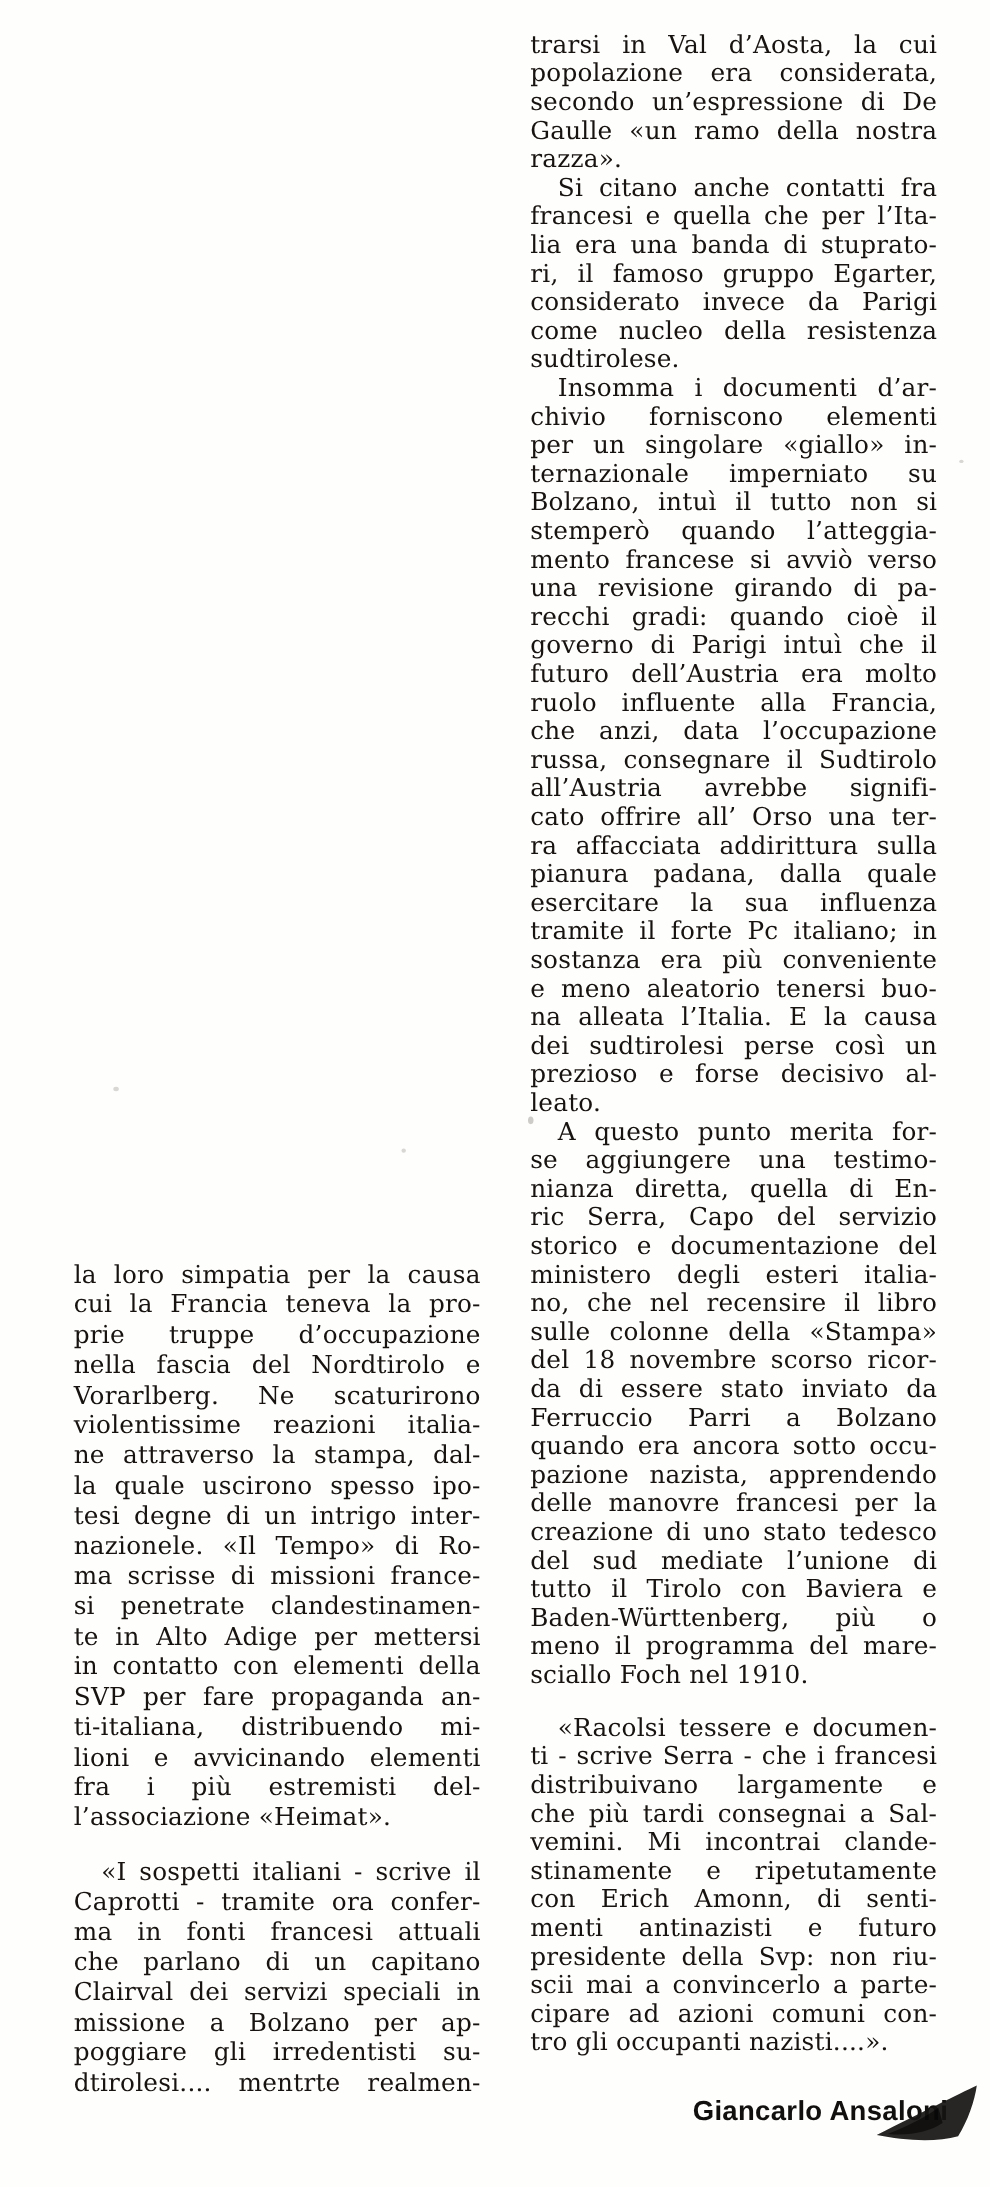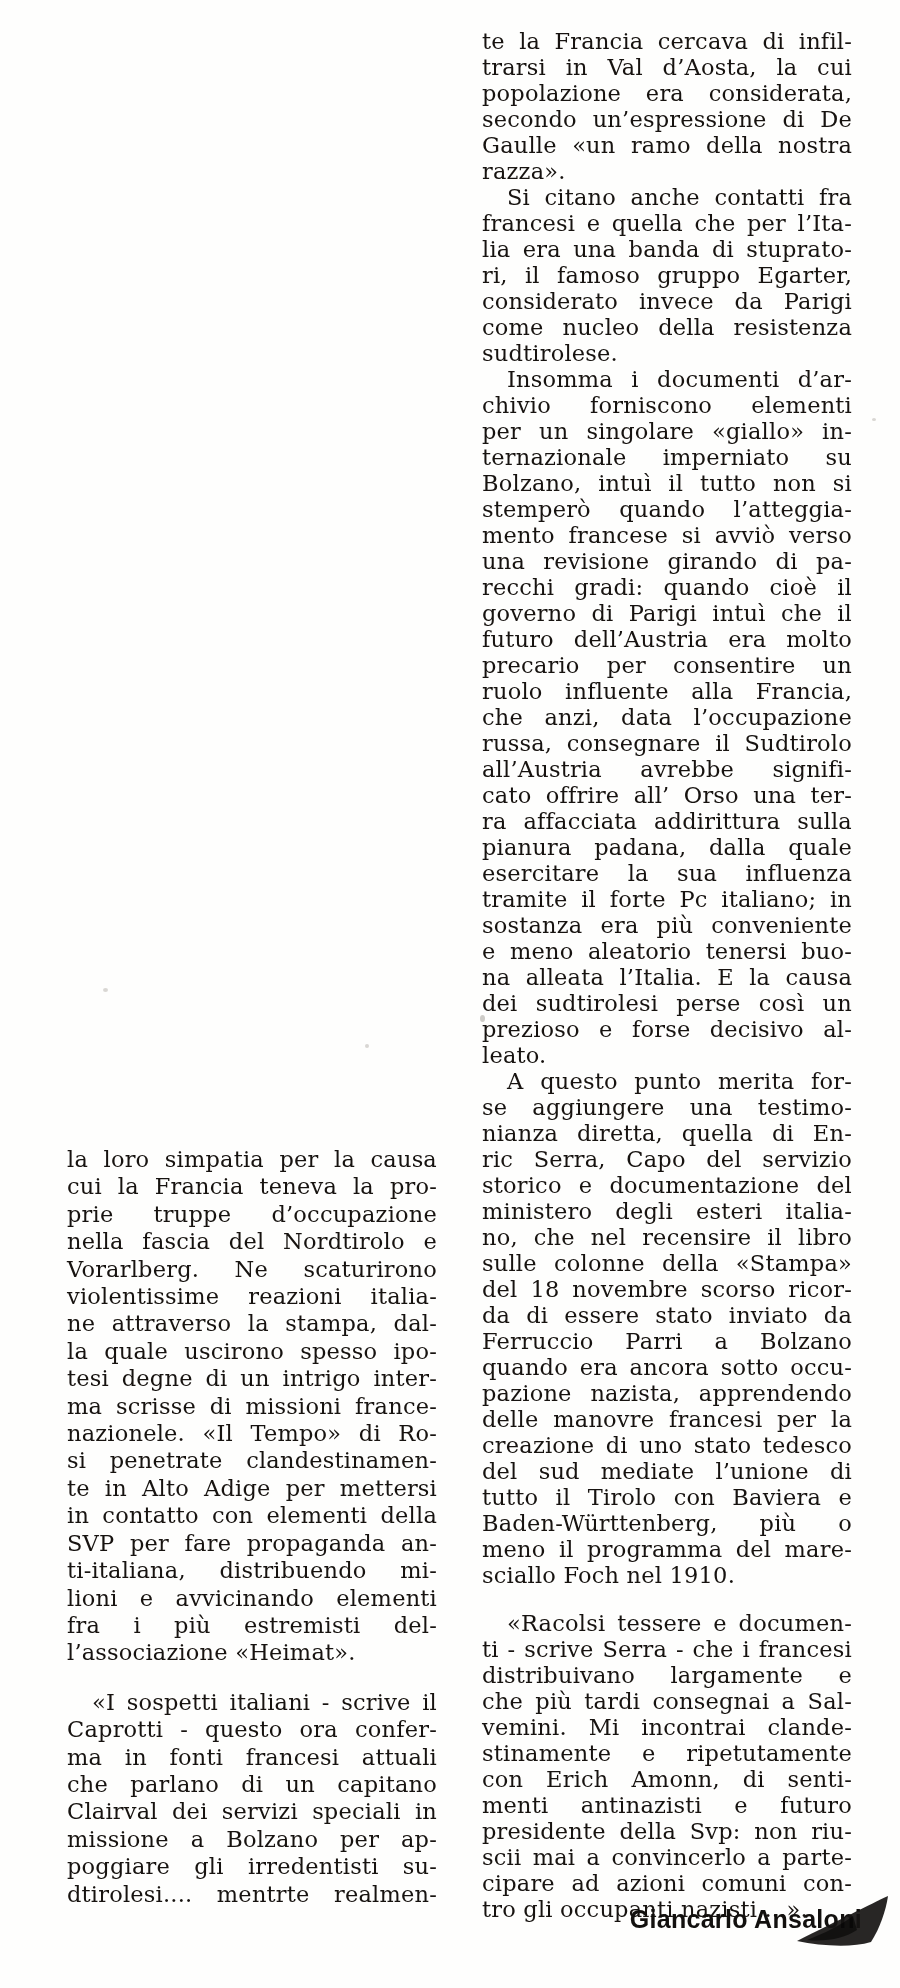--- a/index.html
+++ b/index.html
@@ -94,42 +94,41 @@
   <div class="col col-left">
       <div class="line">la loro simpatia per la causa</div>
       <div class="line">cui la Francia teneva la pro-</div>
       <div class="line">prie truppe d’occupazione</div>
       <div class="line">nella fascia del Nordtirolo e</div>
       <div class="line">Vorarlberg. Ne scaturirono</div>
       <div class="line">violentissime reazioni italia-</div>
       <div class="line">ne attraverso la stampa, dal-</div>
       <div class="line">la quale uscirono spesso ipo-</div>
       <div class="line">tesi degne di un intrigo inter-</div>
+      <div class="line">nazionele. «Il Tempo» di Ro-</div>
       <div class="line">ma scrisse di missioni france-</div>
-      <div class="line">nazionele. «Il Tempo» di Ro-</div>
       <div class="line">si penetrate clandestinamen-</div>
       <div class="line">te in Alto Adige per mettersi</div>
       <div class="line">in contatto con elementi della</div>
       <div class="line">SVP per fare propaganda an-</div>
       <div class="line">ti-italiana, distribuendo mi-</div>
       <div class="line">lioni e avvicinando elementi</div>
       <div class="line">fra i più estremisti del-</div>
       <div class="line end">l’associazione «Heimat».</div>
       <div class="line indent gap">«I sospetti italiani - scrive il</div>
-      <div class="line">Caprotti - questo ora confer-</div>
+      <div class="line">Caprotti - tramite ora confer-</div>
       <div class="line">ma in fonti francesi attuali</div>
       <div class="line">che parlano di un capitano</div>
       <div class="line">Clairval dei servizi speciali in</div>
       <div class="line">missione a Bolzano per ap-</div>
       <div class="line">poggiare gli irredentisti su-</div>
       <div class="line">dtirolesi.... mentrte realmen-</div>
     </div>
 
   <div class="col col-right">
-      <div class="line">te la Francia cercava di infil-</div>
       <div class="line">trarsi in Val d’Aosta, la cui</div>
       <div class="line">popolazione era considerata,</div>
       <div class="line">secondo un’espressione di De</div>
       <div class="line">Gaulle «un ramo della nostra</div>
       <div class="line end">razza».</div>
       <div class="line indent">Si citano anche contatti fra</div>
       <div class="line">francesi e quella che per l’Ita-</div>
       <div class="line">lia era una banda di stuprato-</div>
       <div class="line">ri, il famoso gruppo Egarter,</div>
       <div class="line">considerato invece da Parigi</div>
@@ -139,21 +138,20 @@
       <div class="line">chivio forniscono elementi</div>
       <div class="line">per un singolare «giallo» in-</div>
       <div class="line">ternazionale imperniato su</div>
       <div class="line">Bolzano, intuì il tutto non si</div>
       <div class="line">stemperò quando l’atteggia-</div>
       <div class="line">mento francese si avviò verso</div>
       <div class="line">una revisione girando di pa-</div>
       <div class="line">recchi gradi: quando cioè il</div>
       <div class="line">governo di Parigi intuì che il</div>
       <div class="line">futuro dell’Austria era molto</div>
-      <div class="line">precario per consentire un</div>
       <div class="line">ruolo influente alla Francia,</div>
       <div class="line">che anzi, data l’occupazione</div>
       <div class="line">russa, consegnare il Sudtirolo</div>
       <div class="line">all’Austria avrebbe signifi-</div>
       <div class="line">cato offrire all’ Orso una ter-</div>
       <div class="line">ra affacciata addirittura sulla</div>
       <div class="line">pianura padana, dalla quale</div>
       <div class="line">esercitare la sua influenza</div>
       <div class="line">tramite il forte Pc italiano; in</div>
       <div class="line">sostanza era più conveniente</div>

